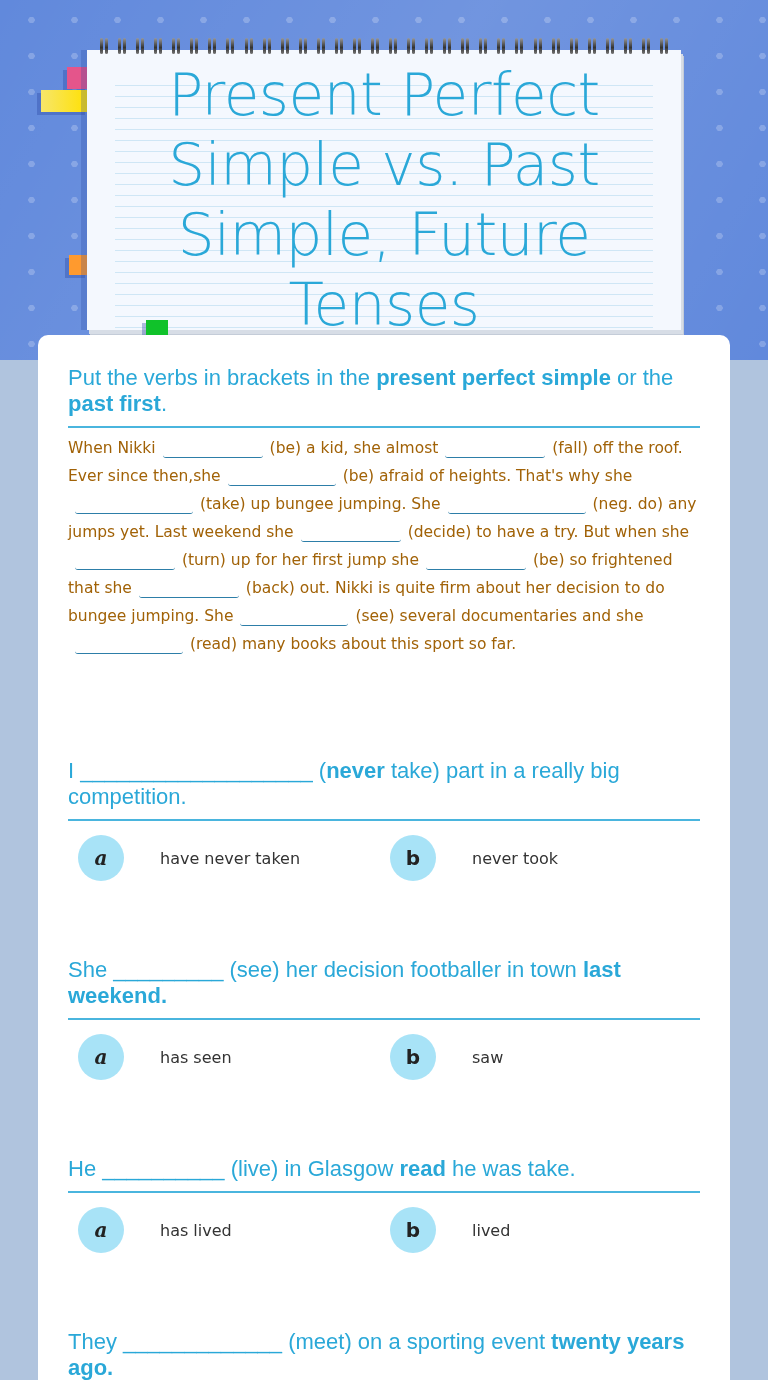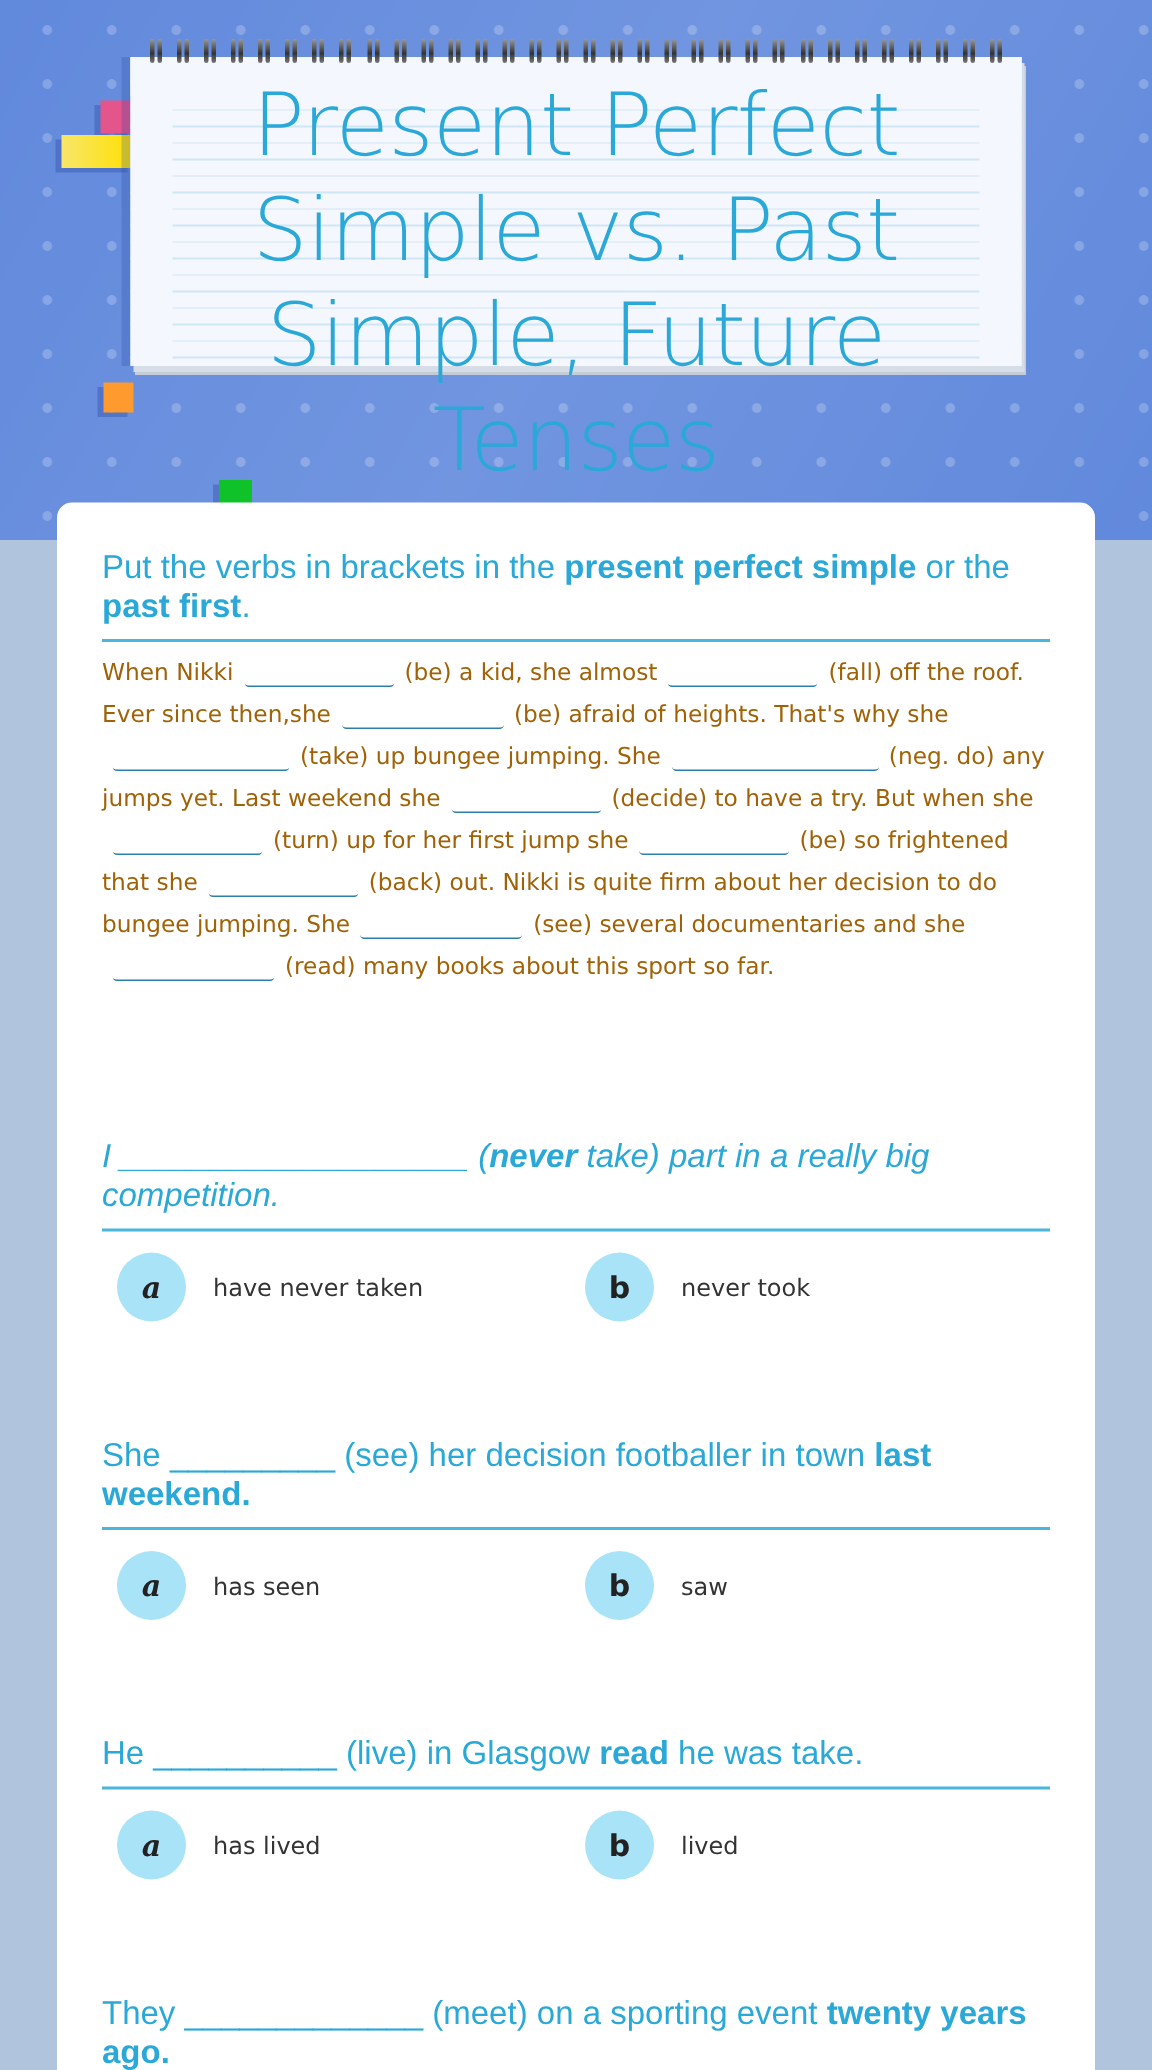--- a/index.html
+++ b/index.html
@@ -21,21 +21,21 @@
     content: ""; position: absolute; inset: 0;
     background: linear-gradient(120deg, rgba(255,255,255,0.0) 0%, rgba(255,255,255,0.10) 50%, rgba(255,255,255,0) 100%);
   }
   .tab { position: absolute; z-index: 1; box-shadow: -4px 3px 0 rgba(40,70,160,0.35); }
   .tab-pink { left: 67px; top: 67px; width: 22px; height: 22px; background: #e4558b; }
   .tab-yellow { left: 41px; top: 90px; width: 48px; height: 22px; background: linear-gradient(90deg, #f7e66a, #ffe000); }
   .tab-orange { left: 69px; top: 255px; width: 20px; height: 20px; background: #ff9a2e; }
   .tab-green { left: 146px; top: 320px; width: 22px; height: 18px; background: #10c22a; z-index: 3; }
 
   .notebook {
-    position: absolute; left: 87px; top: 38px; width: 594px; height: 206px;
+    position: absolute; left: 87px; top: 50px; width: 594px; height: 280px;
     background: #f4f8fe;
     z-index: 2;
     box-shadow: -6px 0 0 rgba(40,70,160,0.25), 2px 4px 0 #d7dde6, 3px 6px 0 #c4ccd8;
     background-image:
       repeating-linear-gradient(180deg, transparent 0px, transparent 10px, #cfe6f5 10px, #cfe6f5 11px);
     background-position: 0 25px;
   }
   .notebook::before {
     content: ""; position: absolute; left: 0; right: 0; top: 0; height: 26px; background: #f4f8fe;
   }
@@ -86,21 +86,21 @@
   .option { position: absolute; top: 0; height: 46px; display: flex; align-items: center; cursor: pointer; }
   .opt-a { left: 0; }
   .opt-b { left: 312px; }
   .bubble {
     width: 46px; height: 46px; border-radius: 50%; background: #a8e3f7;
     display: flex; align-items: center; justify-content: center;
     font-family: "DejaVu Serif", serif; font-style: italic; font-weight: bold; font-size: 20px; color: #222;
   }
   .bubble.b { font-family: "DejaVu Sans", sans-serif; font-style: normal; }
   .opt-label {
-    margin-left: 18px; font-family: "DejaVu Sans", sans-serif; font-size: 16px; color: #333;
+    margin-left: 36px; font-family: "DejaVu Sans", sans-serif; font-size: 16px; color: #333;
   }
 </style>
 </head>
 <body>
 
 <div class="header">
   <div class="tab tab-pink"></div>
   <div class="tab tab-yellow"></div>
   <div class="tab tab-orange"></div>
   <div class="tab tab-green"></div>
@@ -146,21 +146,21 @@
 </div>
 
 <div class="card">
 
   <div class="section" style="top:30px;">
     <div class="q-title"><span>Put the verbs in brackets in the </span><b>present perfect simple</b><span> or the </span><b>past first</b><span>.</span></div>
     <div class="q-rule" style="margin-top:9px;"></div>
     <div class="para" id="para" style="margin-top:6px;"><span>When Nikki</span><span class="blank" contenteditable="true" style="width: 100px;"></span><span>(be) a kid, she almost</span><span class="blank" contenteditable="true" style="width: 100px;"></span><span>(fall) off the roof. Ever since then,she</span><span class="blank" contenteditable="true" style="width: 108px;"></span><span>(be) afraid of heights. That's why she</span><span class="blank" contenteditable="true" style="width: 118px;"></span><span>(take) up bungee jumping. She</span><span class="blank" contenteditable="true" style="width: 138px;"></span><span>(neg. do) any jumps yet. Last weekend she</span><span class="blank" contenteditable="true" style="width: 100px;"></span><span>(decide) to have a try. But when she</span><span class="blank" contenteditable="true" style="width: 100px;"></span><span>(turn) up for her first jump she</span><span class="blank" contenteditable="true" style="width: 100px;"></span><span>(be) so frightened that she</span><span class="blank" contenteditable="true" style="width: 100px;"></span><span>(back) out. Nikki is quite firm about her decision to do bungee jumping. She</span><span class="blank" contenteditable="true" style="width: 108px;"></span><span>(see) several documentaries and she</span><span class="blank" contenteditable="true" style="width: 108px;"></span><span>(read) many books about this sport so far.</span></div>
   </div>
 
-  <div class="section" style="top:423px;font-style:italic;">
+  <div class="section" style="top:423px;">
     <div class="q-title"><span>I ___________________ (</span><b>never</b><span> take) part in a really big competition.</span></div>
     <div class="q-rule" style="margin-top:9px;"></div>
   </div>
   <div class="options" style="left:40px; top:500px;">
     <div class="option opt-a">
       <div class="bubble">a</div>
       <span class="opt-label">have never taken</span>
     </div>
     <div class="option opt-b">
       <div class="bubble b">b</div>

